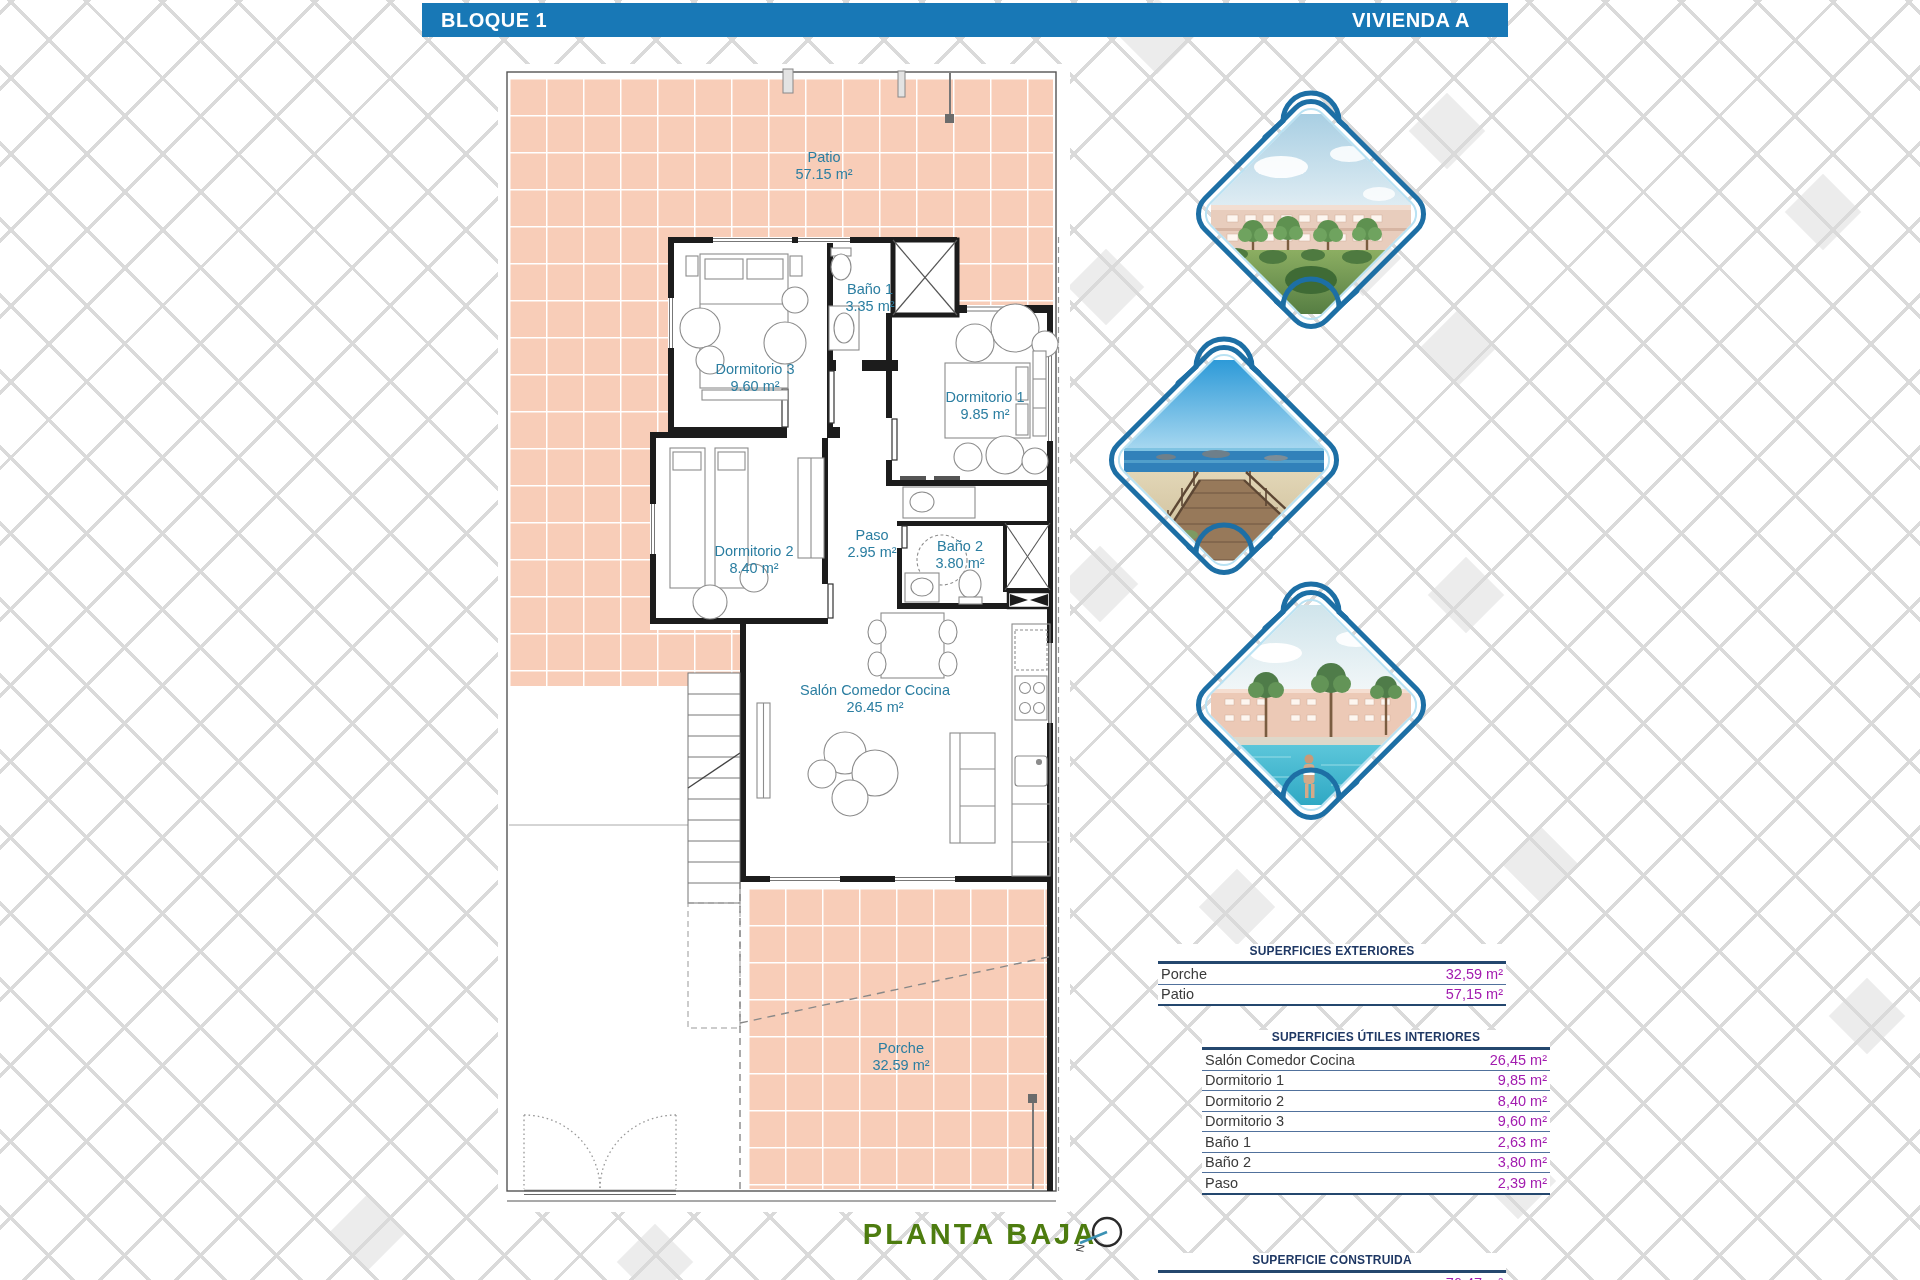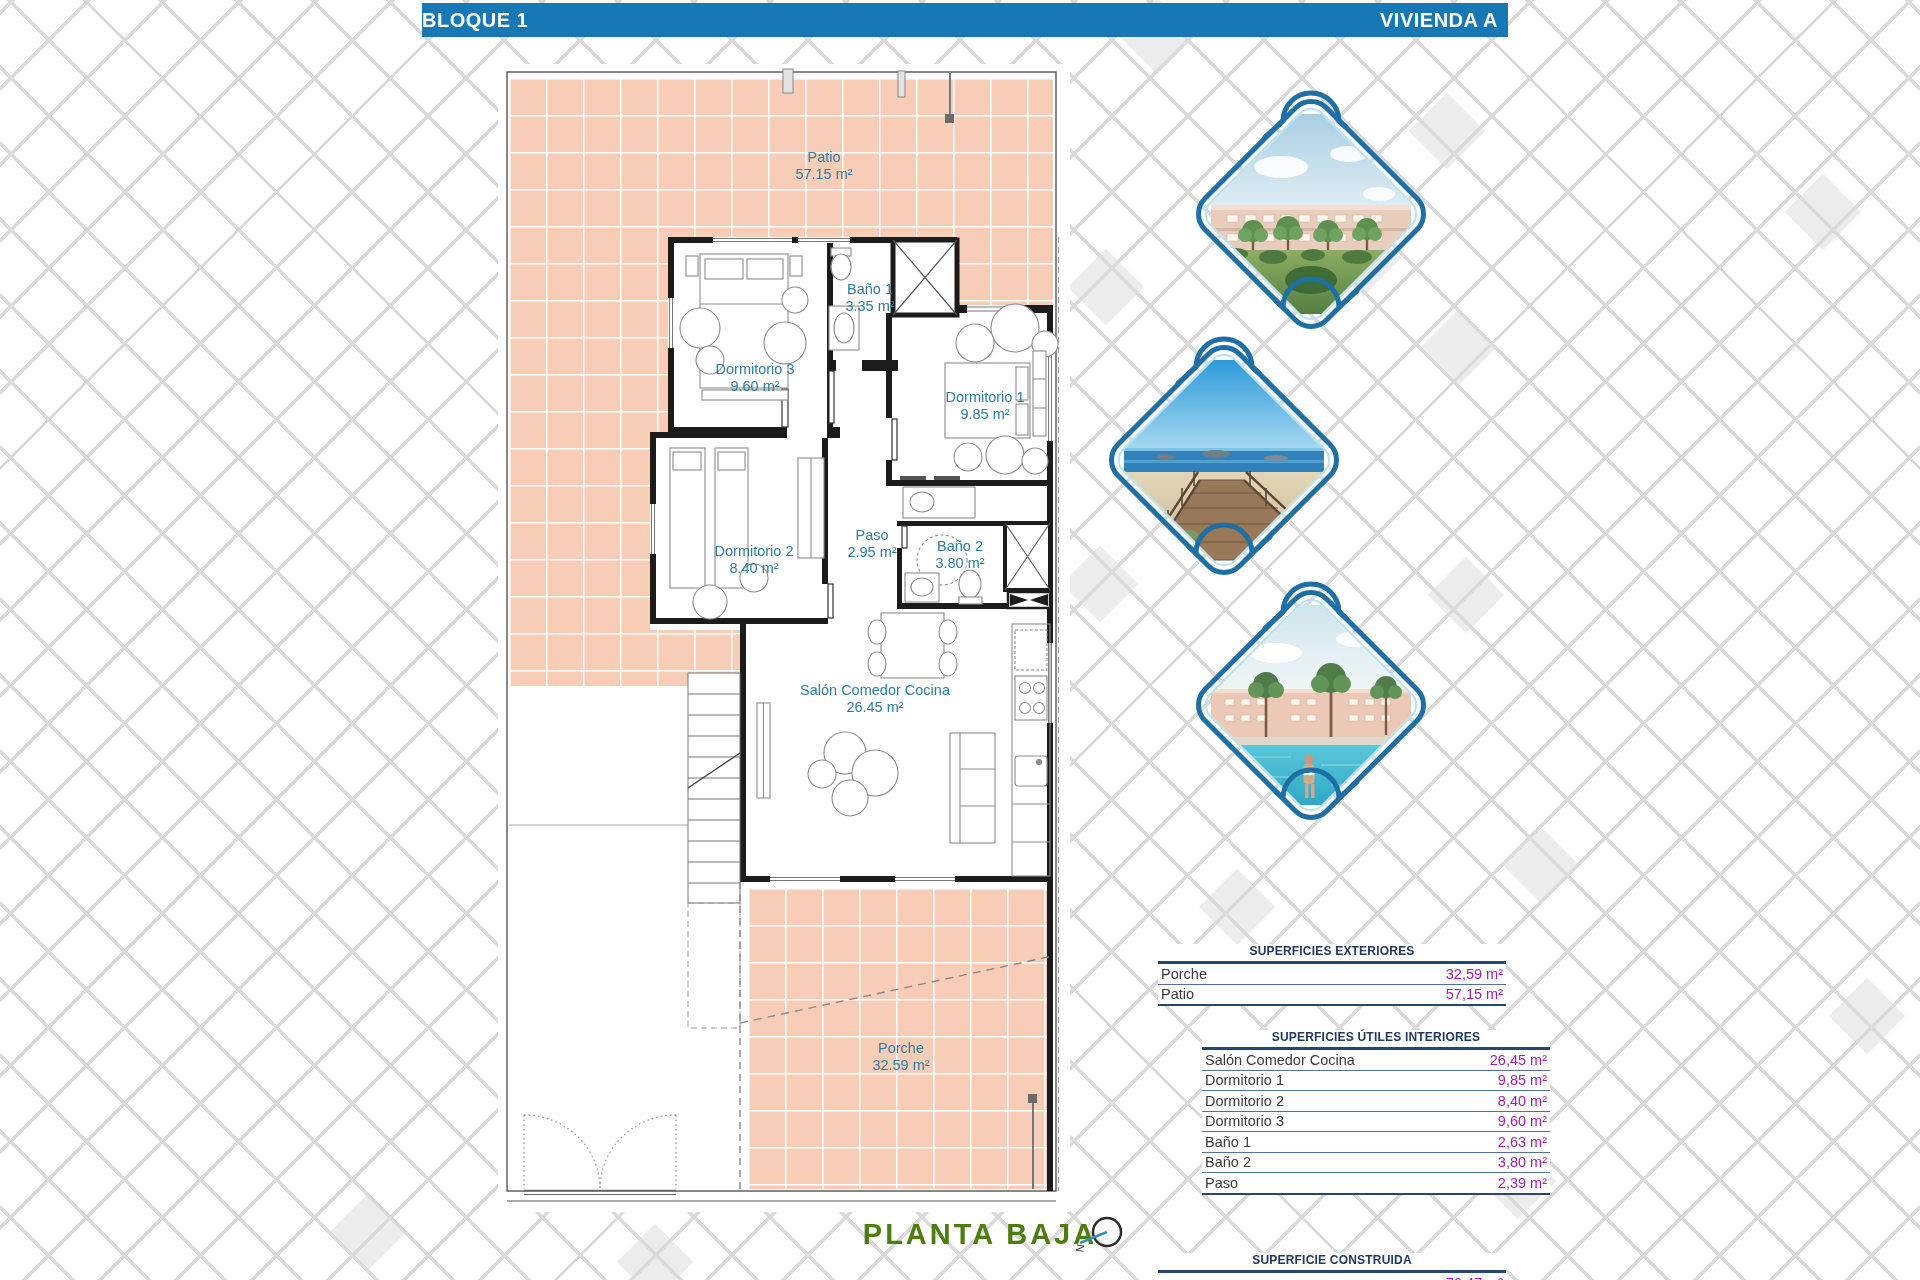--- a/index.html
+++ b/index.html
@@ -19,22 +19,22 @@
     position:absolute;width:54px;height:54px;background:#ececec;z-index:0;
     transform:translate(-50%,-50%) rotate(45deg);
   }
   
   .topbar{
     position:absolute;left:422px;top:3px;width:1086px;height:34px;
     background:#1878b6;color:#ffffff;z-index:5;
     display:flex;align-items:center;justify-content:space-between;
     font-size:20px;font-weight:bold;letter-spacing:.5px;
   }
-  .topbar .lt{}
-  .topbar .rt{padding-right:10px;}
+  .topbar .lt{padding-left:19px;}
+  .topbar .rt{padding-right:38px;}
   
   .plancard{position:absolute;left:498px;top:64px;width:572px;height:1148px;background:#ffffff;z-index:4;}
   .plansvg{position:absolute;left:0;top:0;}
   
   .diamond{position:absolute;width:260px;height:260px;z-index:4;}
   
   .caption{
     position:absolute;left:830px;top:1218px;width:300px;z-index:6;
     text-align:center;font-size:29px;font-weight:600;letter-spacing:3px;color:#4d7c0f;
   }

